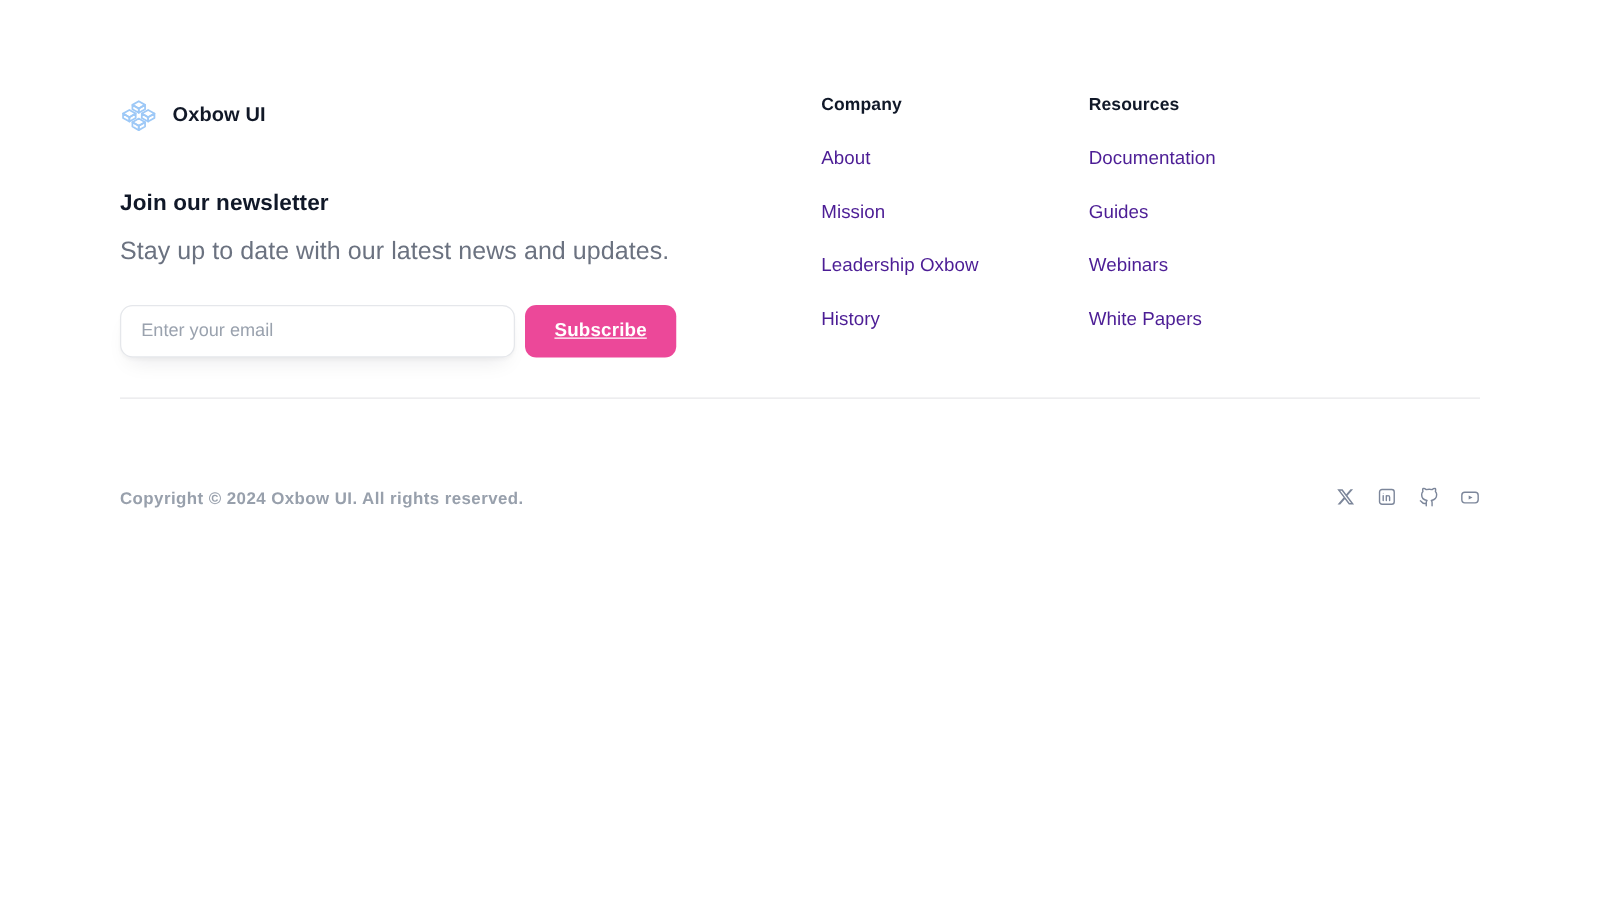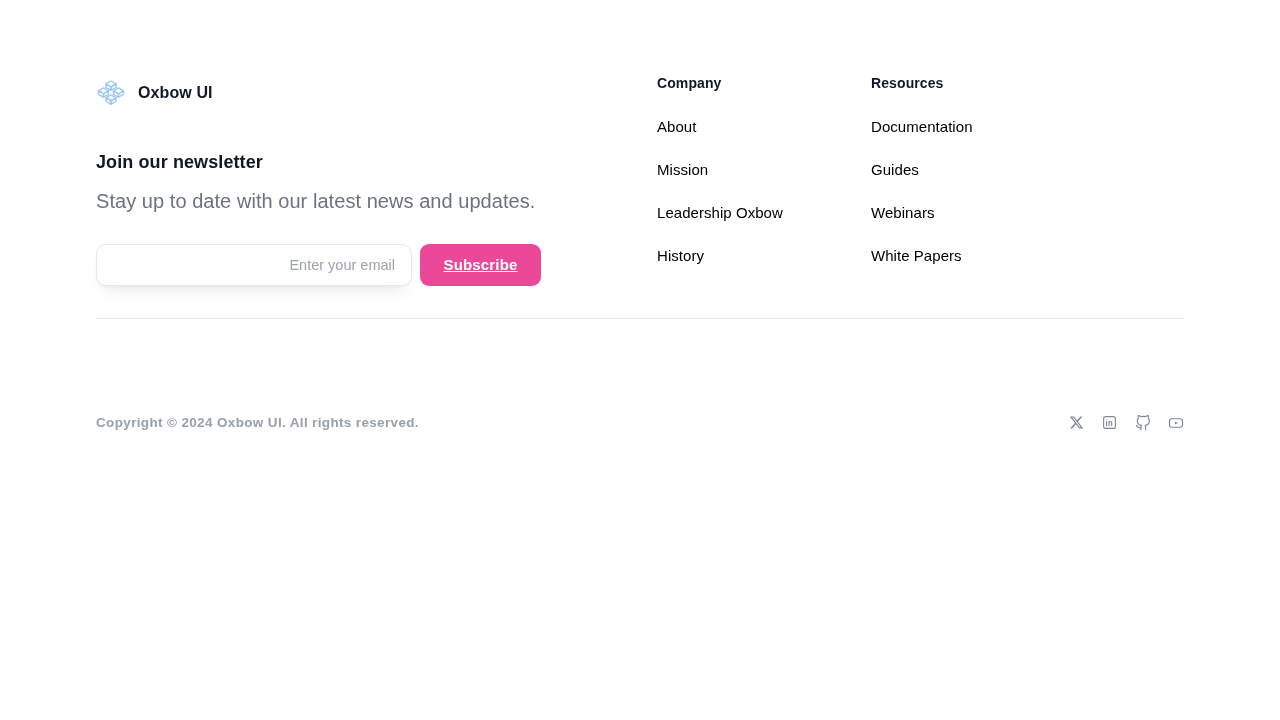--- a/index.html
+++ b/index.html
@@ -87,21 +87,20 @@
     border: 1px solid #e5e7eb;
     border-radius: 10px;
     padding: 0 16px;
     font-size: 14.5px;
     font-family: inherit;
     color: #374151;
     background: #ffffff;
     outline: none;
     box-shadow: 0 10px 18px -8px rgba(16,24,40,0.10),
                 0 2px 3px rgba(16,24,40,0.03);
-    text-align: right;
   }
   .email-input::placeholder { color: #9aa2ae; }
 
   .subscribe-btn {
     height: 42px;
     min-width: 121px;
     padding: 0 16px;
     border: none;
     border-radius: 9px;
     background: #ec4899;
@@ -132,21 +131,21 @@
     color: #101828;
     line-height: 1.2;
     margin: 0 0 0 0;
     letter-spacing: .1px;
   }
   .col-links { margin: 0; padding: 0; list-style: none; }
   .col-links li { margin-top: 25px; }
   .col-links li:first-child { margin-top: 26px; }
   .col-link {
     font-size: 15px;
-    color: #000000;
+    color: #4c1d95;
     text-decoration: none;
     line-height: 1.2;
     letter-spacing: .05px;
     display: inline-block;
   }
 
   
   .divider {
     position: absolute;
     left: 0;
@@ -157,21 +156,21 @@
   }
 
   
   .footer-bottom {
     position: absolute;
     left: 0;
     top: 288px;
     width: 1088px;
     height: 112px;
     display: flex;
-    align-items: flex-end;
+    align-items: center;
     justify-content: space-between;
   }
   .copyright {
     margin-top: 48px;
     font-size: 13.5px;
     font-weight: 600;
     color: #98a0ac;
     letter-spacing: .35px;
     line-height: 1.2;
   }

